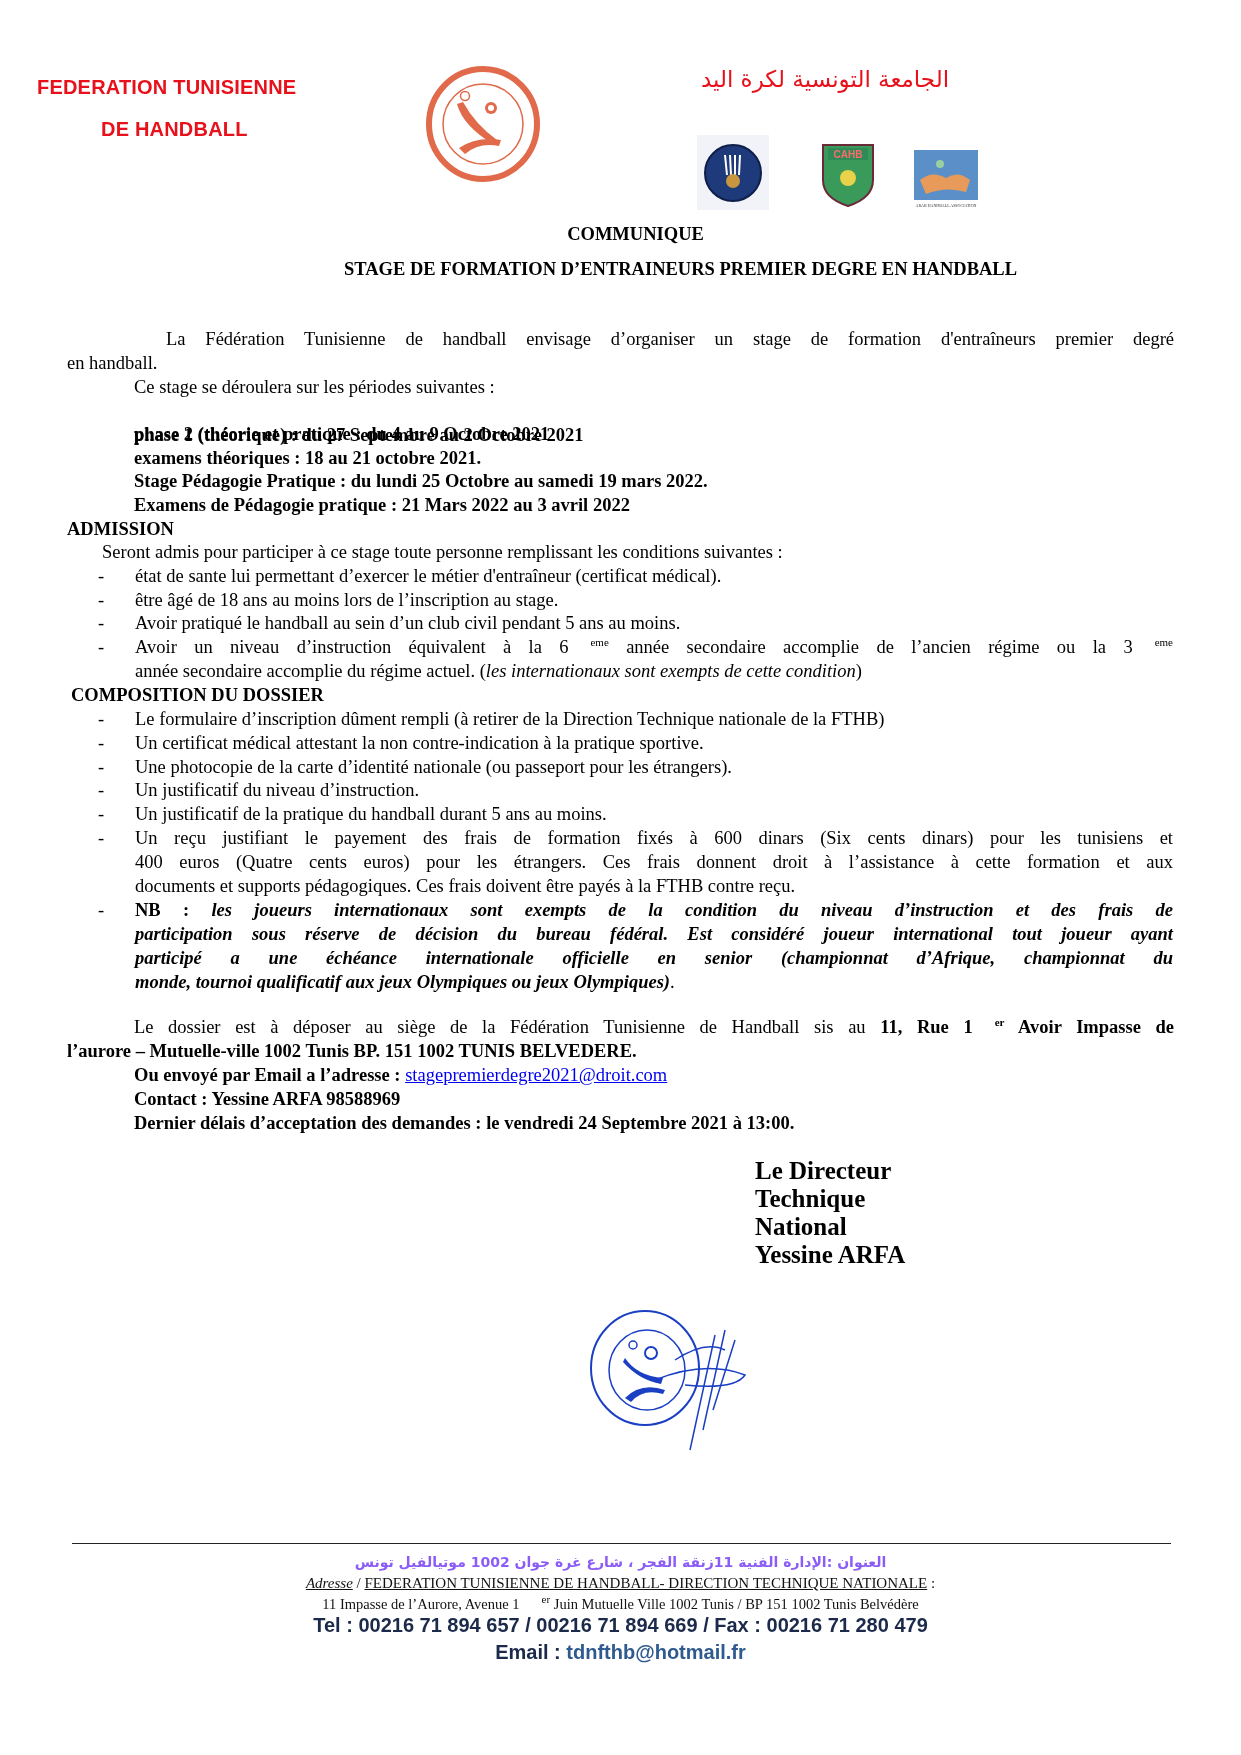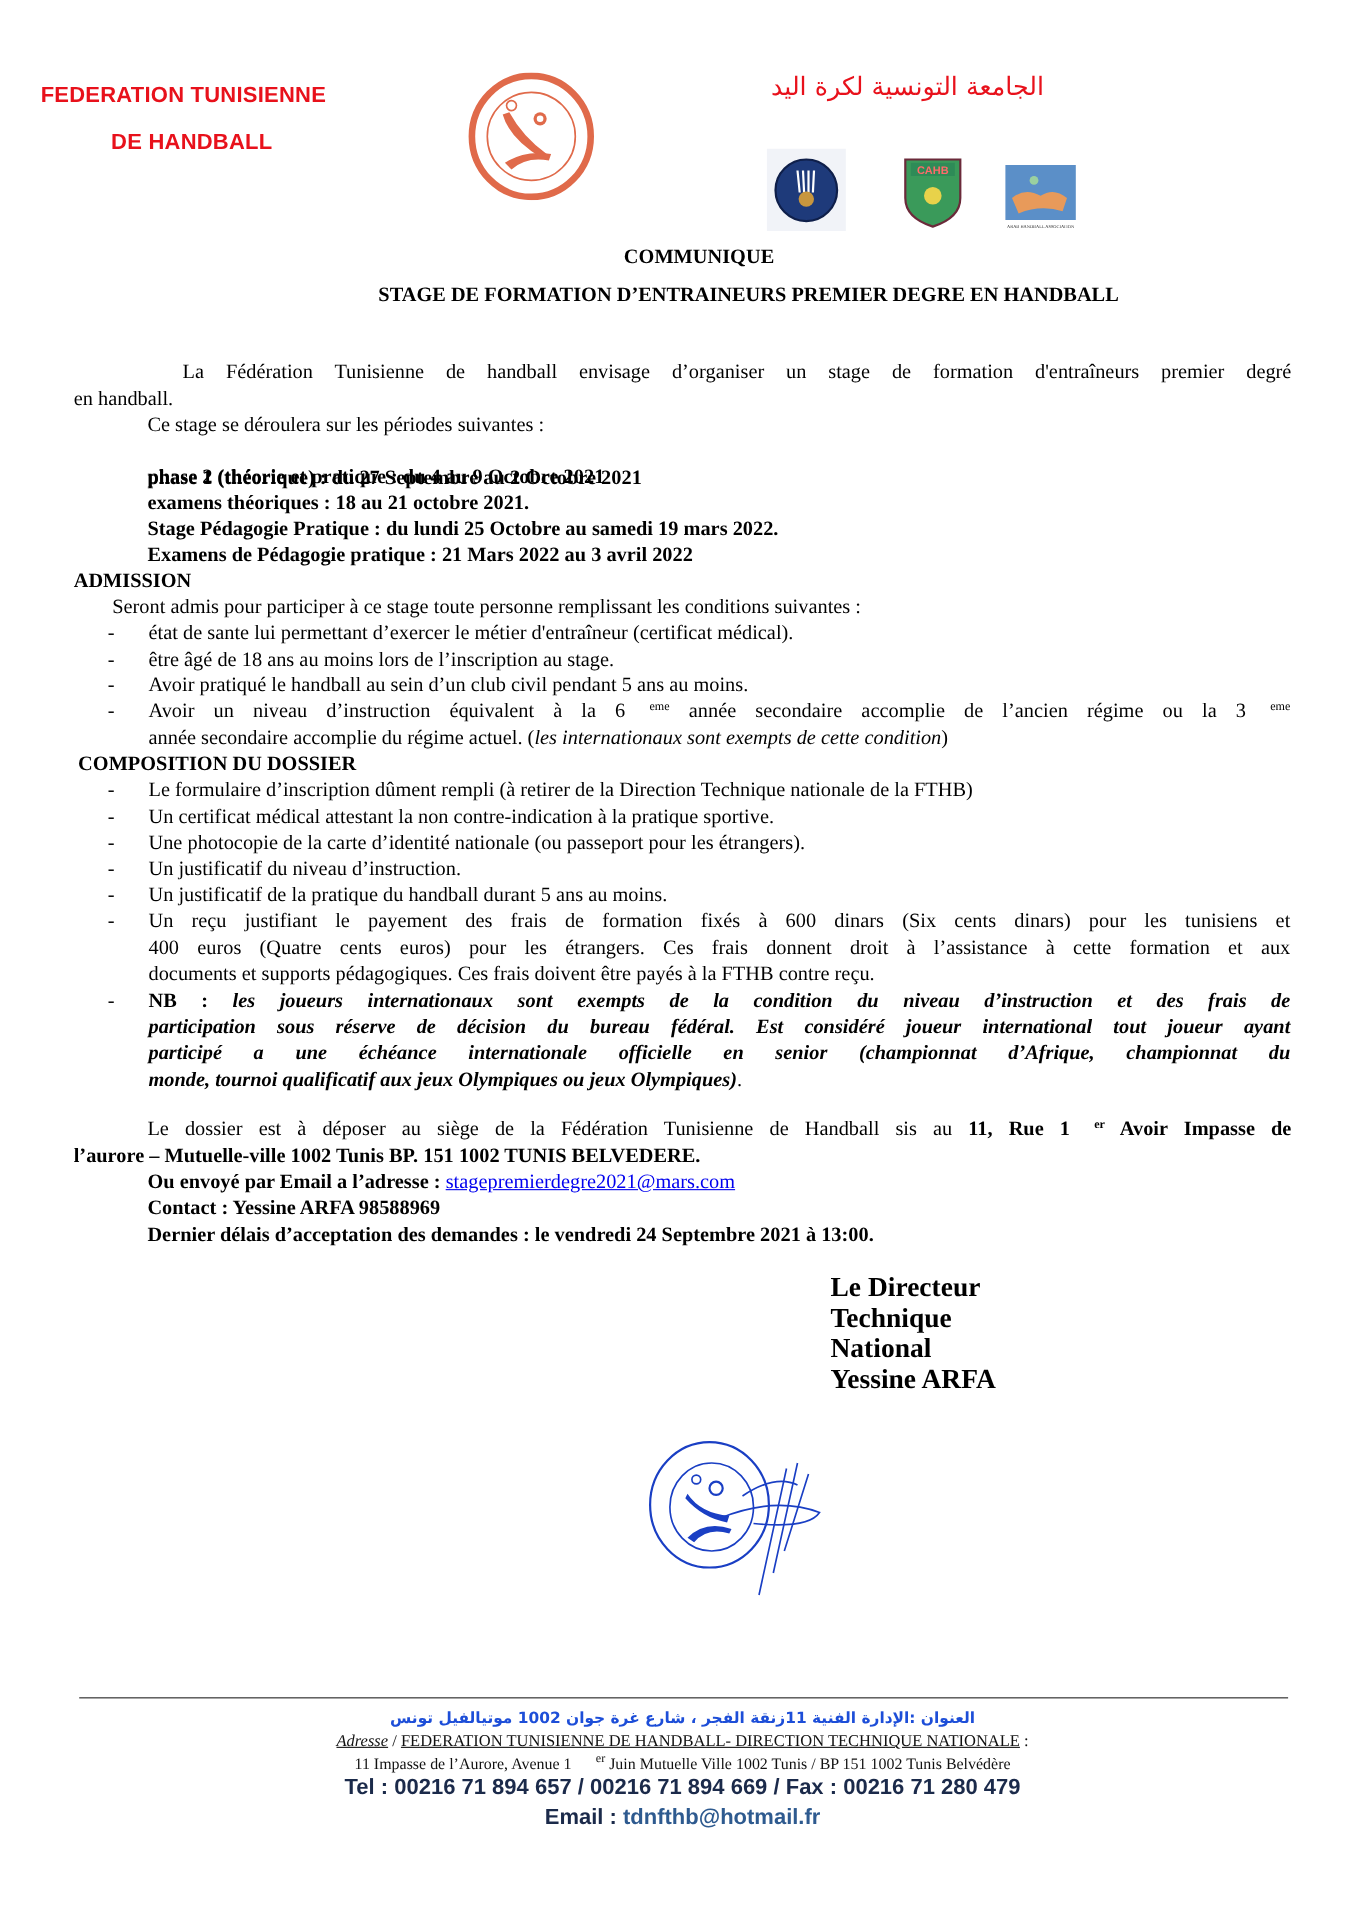--- a/index.html
+++ b/index.html
@@ -20,21 +20,21 @@
     .b { font-weight: bold; }
     .i { font-style: italic; }
     .bullet-row { position: absolute; left: 75px; right: 68px; font-size: 18.5px; line-height: 23.4px; }
     .bullet-row .dash { position: absolute; left: 38px; top: 0; }
     .bullet-row .txt { position: absolute; left: 75px; right: 0; text-align: justify; }
     .justify { text-align: justify; text-align-last: justify; }
     a.email { color: #0000ee; text-decoration: underline; }
     sup { font-size: 11px; line-height: 0; vertical-align: super; padding-left: 22px; }
     .footer-line { position: absolute; left: 72px; right: 70px; top: 1543px; border-top: 1.5px solid #222; }
     .footer-text { position: absolute; left: 60px; right: 60px; text-align: center; }
-    .ftr-ar { font-family: "DejaVu Sans", sans-serif; font-weight: bold; font-size: 14px; direction: rtl; color: #1d4ed8; }
+    .ftr-ar { font-family: "DejaVu Sans", sans-serif; font-weight: bold; font-size: 14px; direction: rtl; color: #8b5cf6; }
     .ftr-addr { font-size: 15px; color: #111; }
     .ftr-addr2 { font-size: 14.5px; color: #111; }
     .ftr-tel { font-family: "Liberation Sans", sans-serif; font-weight: bold; font-size: 20px; color: #1b2a4a; }
     .ftr-email-link { color: #2e5a8f; }
     .sig { font-weight: bold; font-size: 25px; line-height: 28px; }
   </style>
 </head>
 <body>
 
 <div class="abs fed-fr" style="left:37px; top:76px;">FEDERATION TUNISIENNE</div>
@@ -159,21 +159,21 @@
 </div>
 <div class="bullet-row" style="top:947px; left:60px;">
   <span class="txt justify b i">participé a une échéance internationale officielle en senior (championnat d’Afrique, championnat du</span>
 </div>
 <div class="bullet-row" style="top:971px; left:60px;">
   <span class="txt"><span class="b i">monde, tournoi qualificatif aux jeux Olympiques ou jeux Olympiques)</span><span>.</span></span>
 </div>
 
 <div class="abs p justify" style="left:134px; right:67px; top:1016px;"><span>Le dossier est à déposer au siège de la Fédération Tunisienne de Handball sis au </span><span class="b"><span>11, Rue 1</span><sup>er</sup><span> Avoir Impasse de</span></span></div>
 <div class="abs p b" style="left:67px; top:1040px;">l’aurore – Mutuelle-ville 1002 Tunis BP. 151 1002 TUNIS BELVEDERE.</div>
-<div class="abs p b" style="left:134px; top:1064px;"><span>Ou envoyé par Email a l’adresse : </span><a class="email" href="#" style="font-weight:normal;">stagepremierdegre2021@mars.com</a></div>
+<div class="abs p b" style="left:134px; top:1064px;"><span>Ou envoyé par Email a l’adresse : </span><a class="email" href="#" style="font-weight:normal;">stagepremierdegre2021@droit.com</a></div>
 <div class="abs p b" style="left:134px; top:1088px;">Contact : Yessine ARFA 98588969</div>
 <div class="abs p b" style="left:134px; top:1112px;">Dernier délais d’acceptation des demandes :  le vendredi 24 Septembre 2021 à 13:00.</div>
 
 <div class="abs" style="left:585px; top:1290px; width:170px; height:170px;">
   <svg width="170" height="170" viewBox="0 0 170 170">
     <ellipse cx="60" cy="78" rx="54" ry="57" fill="none" stroke="#1a3fc4" stroke-width="2"></ellipse>
     <ellipse cx="62" cy="80" rx="38" ry="40" fill="none" stroke="#1a3fc4" stroke-width="1.5"></ellipse>
     <circle cx="48" cy="55" r="4" fill="none" stroke="#1a3fc4" stroke-width="1.5"></circle>
     <circle cx="66" cy="63" r="6" fill="none" stroke="#1a3fc4" stroke-width="2"></circle>
     <path d="M40 68 Q52 86 78 88 L76 94 Q54 90 38 72 Z" fill="#1a3fc4"></path>

